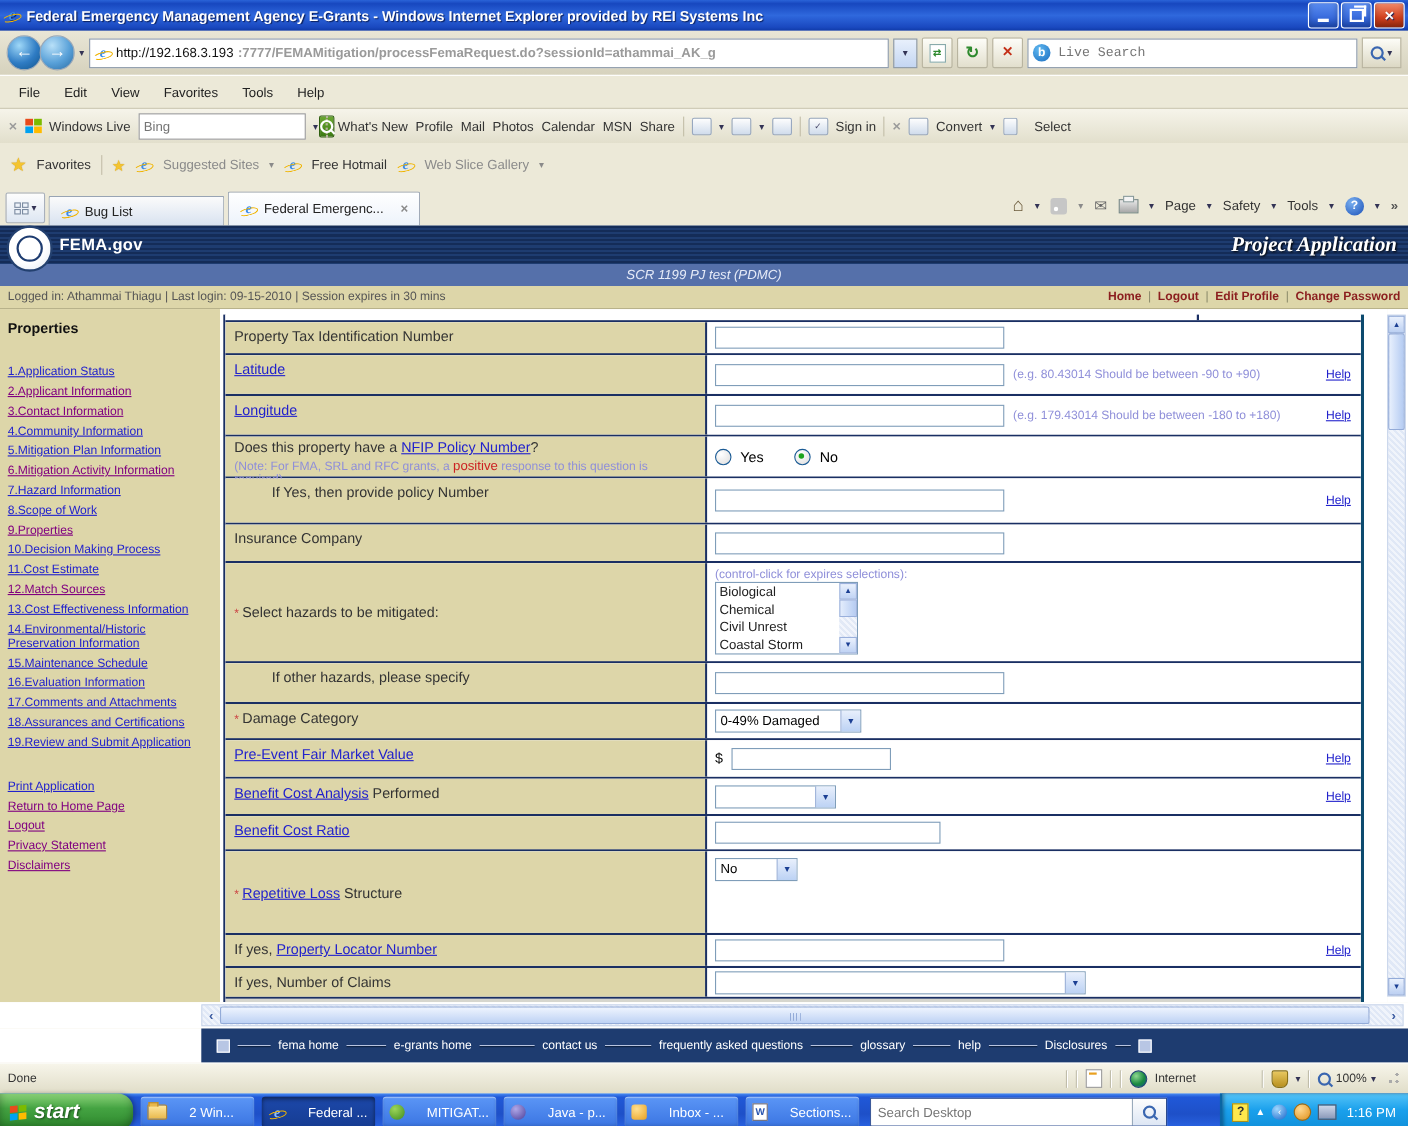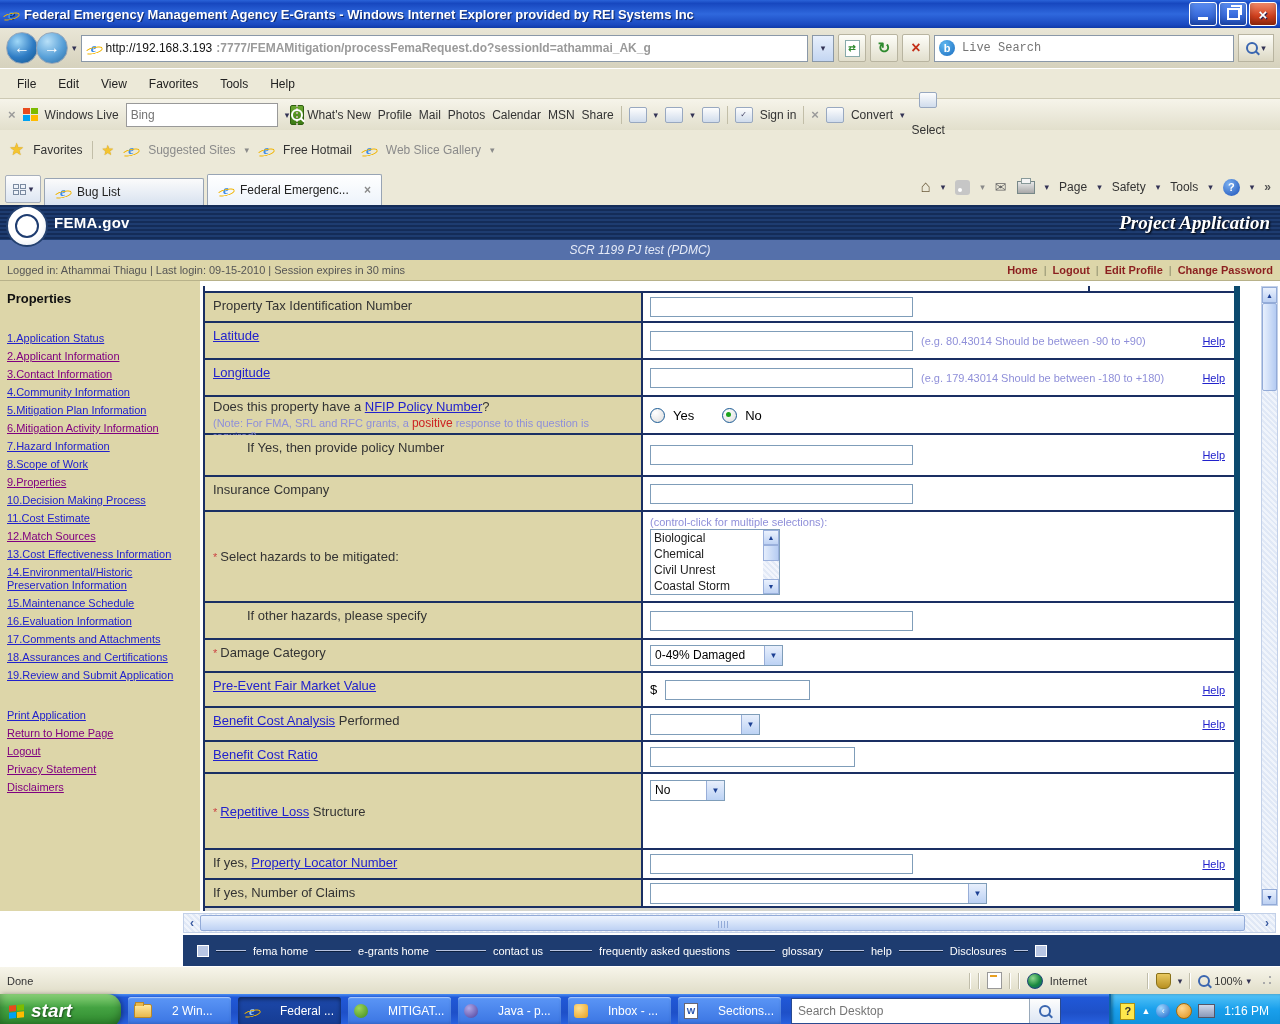--- a/index.html
+++ b/index.html
@@ -55,21 +55,21 @@
   .flag{display:grid;grid-template-columns:7px 7px;grid-template-rows:6px 6px;gap:1px;}
   .flag i{display:block;}
   .flag .a{background:#e84a1c;}.flag .b{background:#7cbb00;}.flag .c{background:#00a1f1;}.flag .d{background:#ffbb00;}
   .bingbox{width:150px;height:22px;background:#fff;border:1px solid #999;display:flex;align-items:center;}
   .bingbox input{border:none;outline:none;flex:1;font-size:12px;color:#999;padding:0 4px;background:transparent;font-family:"Liberation Sans",sans-serif;}
   .bingbtn{width:22px;height:18px;margin-right:2px;background:linear-gradient(#6aa830,#3c7a14);border:1px solid #2e5e10;border-radius:2px;display:flex;align-items:center;justify-content:center;}
   .bingbtn .mag{border-color:#fff;}.bingbtn .mag::after{background:#fff;}
   .vsep{width:1px;height:18px;background:#c2bea8;}
   .dotsep{width:2px;height:20px;border-left:2px dotted #b8b4a0;}
   .lb-ico{width:16px;height:14px;background:linear-gradient(#fdfdfd,#d0dcec);border:1px solid #98a8c0;border-radius:2px;display:flex;align-items:center;justify-content:center;font-size:8px;color:#446;}
-  .clipw{max-width:62px;overflow:hidden;white-space:nowrap;display:flex;align-items:center;gap:15px;flex-direction:column;}
+  .clipw{max-width:62px;overflow:hidden;white-space:nowrap;display:flex;align-items:center;gap:15px;}
 
   
   .favbar{height:39px;flex:0 0 39px;display:flex;align-items:center;gap:9px;padding:0 9px;font-size:12px;color:#333;}
   .star{color:#f4c430;font-size:17px;text-shadow:0 0 1px #b8860b;}
   .gray{color:#8a8a8a;}
 
   
   .tabrow{height:36px;flex:0 0 36px;display:flex;align-items:flex-end;padding:0 5px;}
   .qtabs{width:34px;height:26px;margin-bottom:2px;border:1px solid #a8b0bc;border-radius:2px;background:linear-gradient(#fdfdfd,#dde6f2);display:flex;align-items:center;justify-content:center;gap:3px;}
   .grid4{display:grid;grid-template-columns:6px 6px;grid-template-rows:5px 5px;gap:1px;}
@@ -100,21 +100,21 @@
   .seslinks .pipe{color:#8a8a6a;font-weight:normal;}
 
   
   .content{flex:0 0 630px;height:630px;display:flex;overflow:hidden;}
   .sidebar{width:200px;flex:0 0 200px;background:#ddd6a9;padding:10px 5px 0 7px;box-sizing:border-box;overflow:hidden;}
   .sidebar .hd{font-size:13px;font-weight:bold;color:#111;margin-bottom:26px;}
   .side-link{display:block;font-size:11px;line-height:13px;margin-bottom:5px;color:#2222cc;text-decoration:underline;cursor:pointer;}
   .side-link.visited{color:#800080;}
   .sgap{height:22px;}
   .main{flex:1;background:#fff;position:relative;overflow:hidden;}
-  .formtable{position:absolute;left:3px;top:5px;width:1037px;border-left:2px solid #1a2f63;border-right:6px solid #0c4a6e;box-sizing:border-box;}
+  .formtable{position:absolute;left:3px;top:5px;width:1037px;border-left:2px solid #1a2f63;border-right:3px solid #0c4a6e;box-sizing:border-box;}
   .frow{display:flex;border-bottom:2px solid #1a2f63;box-sizing:border-box;background:#fff;}
   .lbl{width:438px;flex:0 0 438px;background:#ddd6a9;border-right:2px solid #1a2f63;box-sizing:border-box;padding:5px 8px;font-size:13px;color:#333;}
   .ctl{flex:1;position:relative;display:flex;align-items:center;gap:8px;padding:3px 0 3px 7px;font-size:13px;background:#fff;}
   .r0{height:7px;} .r0 .lbl0{width:883px;border-right:2px solid #1a2f63;height:100%;}
   .r1{height:30px;}.r2{height:37px;}.r3{height:37px;}.r4{height:38px;}.r5{height:42px;}
   .r6{height:35px;}.r7{height:91px;}.r8{height:37px;}.r9{height:33px;}.r10{height:35px;}
   .r11{height:34px;}.r12{height:32px;}.r13{height:76px;}.r14{height:30px;}.r15{height:28px;}
   .r16{height:12px;border-bottom:none;background:#d6d6ce;}
   .r16 .l16{padding:1px 8px;font-size:13px;color:#333;overflow:hidden;height:12px;}
   .indent{padding-left:42px;}
@@ -472,21 +472,21 @@
           <div class="ctl">
               <input class="in w263" style="">
             </div>
         </div>
 
         <div class="frow r7">
           <div class="lbl" style="display:flex;align-items:center">
             <span><span class="req">*</span><span>Select hazards to be mitigated:</span></span>
           </div>
           <div class="ctl7">
-            <div class="hint">(control-click for multiple selections):</div>
+            <div class="hint">(control-click for expires selections):</div>
             <div class="listbox">
               <div class="opts">
                 <div>Biological</div>
                 <div>Chemical</div>
                 <div>Civil Unrest</div>
                 <div>Coastal Storm</div>
               </div>
               <div class="lbsb">
                 <div class="a">▲</div>
                 <div class="th"></div>

